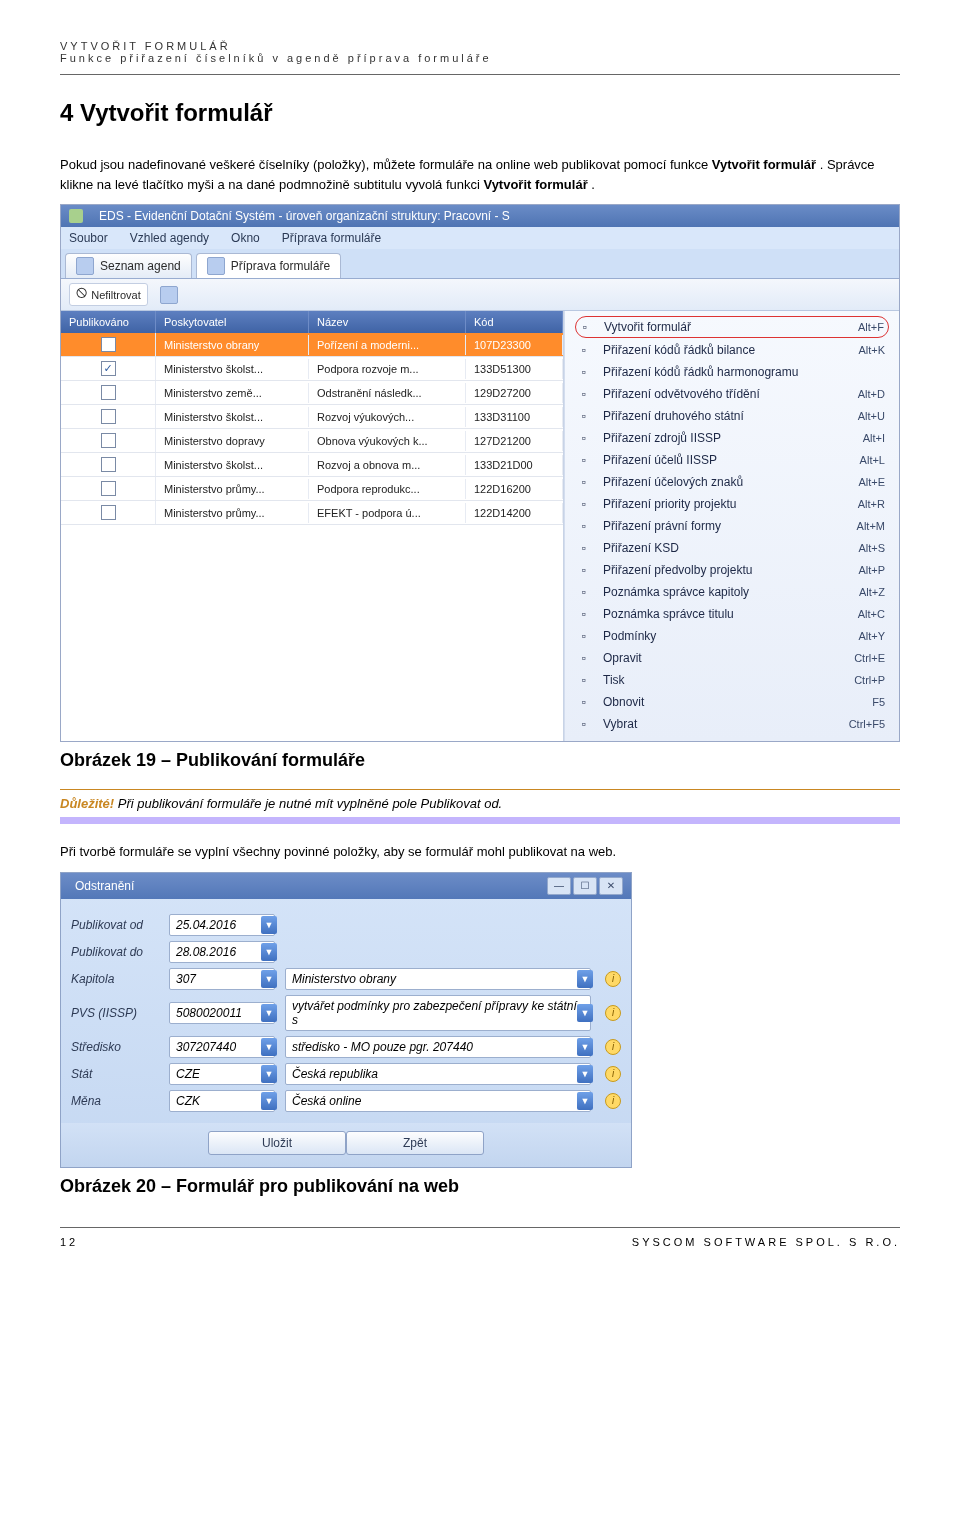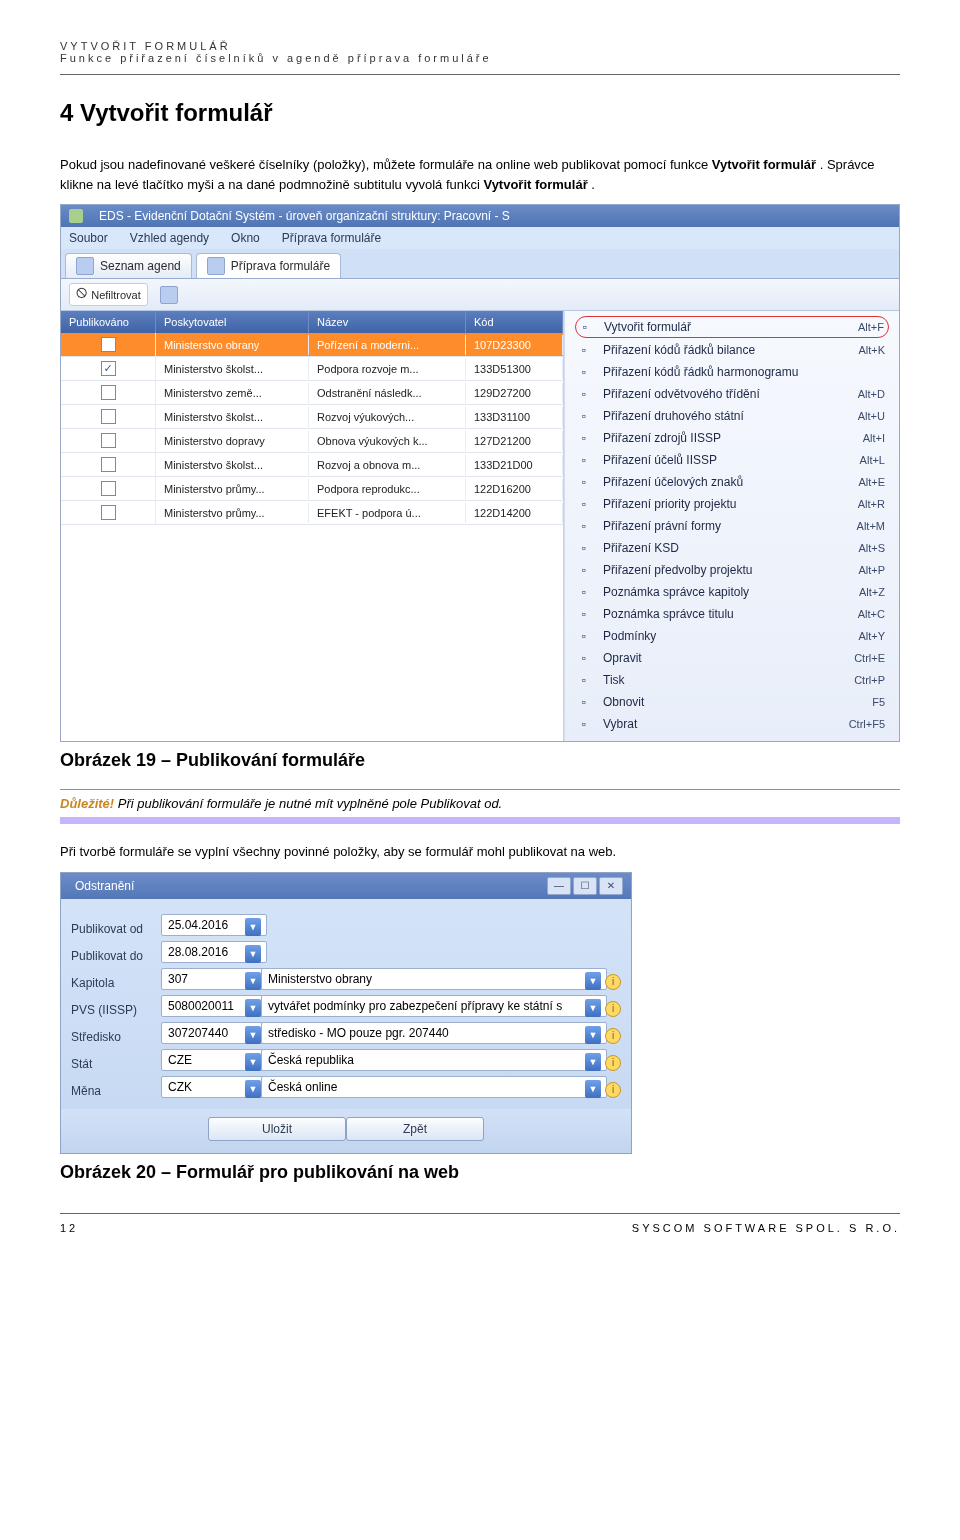--- a/index.html
+++ b/index.html
@@ -125,21 +125,21 @@
     font-family:"Segoe UI",Tahoma,sans-serif;
     font-size:12px;
     width:570px;
     margin-bottom:8px;
   }
   .dlgtitle{display:flex;align-items:center;justify-content:space-between;padding:4px 8px;background:linear-gradient(#6c8cc7,#5378b8);color:#fff;}
   .dlgtitle .left{display:flex;align-items:center;gap:6px;}
   .winbtns{display:flex;gap:2px;}
   .winbtn{width:22px;height:16px;background:#d8e4f5;border:1px solid #93a8cc;border-radius:2px;display:inline-flex;align-items:center;justify-content:center;font-size:10px;color:#3a4a6a;}
   .dlgbody{padding:10px 10px 6px 10px;}
-  .frow{display:flex;align-items:flex-end;margin:5px 0;}
+  .frow{display:flex;align-items:center;gap:8px;margin:5px 0;font-style:italic;}
   .flabel{width:90px;color:#2e3b55;font-size:12px;}
   .finput{border:1px solid #9cafce;background:#fff;padding:3px 6px;font-size:12px;border-radius:2px;}
   .fshort{width:92px;}
   .flong{flex:1;}
   .drop{width:16px;height:18px;background:linear-gradient(#6fa0e8,#3f70c0);border-radius:2px;display:inline-flex;align-items:center;justify-content:center;color:#fff;font-size:9px;margin-left:-22px;position:relative;}
   .info{width:14px;height:14px;border-radius:50%;background:#ffd966;border:1px solid #c79a1f;display:inline-flex;align-items:center;justify-content:center;font-size:10px;color:#835d00;margin-left:4px;}
   .dlgactions{display:flex;justify-content:center;padding:8px 0 12px 0;background:linear-gradient(#d2e1f6,#c2d5ef);}
   .dbtn{min-width:100px;padding:4px 18px;border:1px solid #8fa3c7;background:linear-gradient(#fdfdfe,#dbe6f5);border-radius:3px;font-size:12px;color:#2e3b55;text-align:center;}
 
   .miniicon{width:16px;height:16px;display:inline-block;background:#b8cdef;border:1px solid #8ea6cf;border-radius:2px;}

